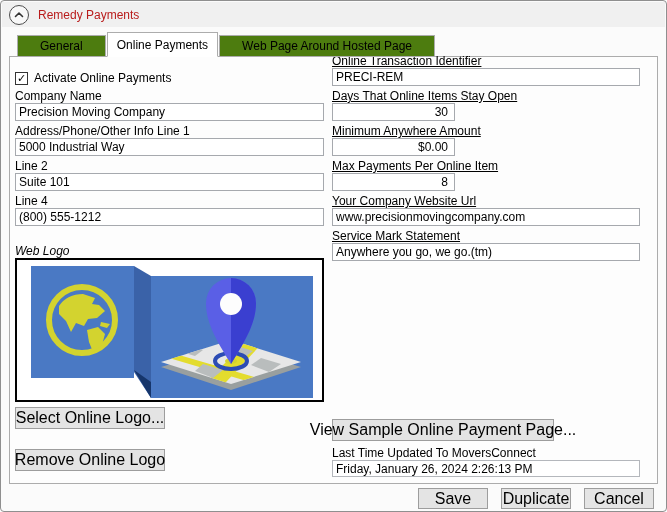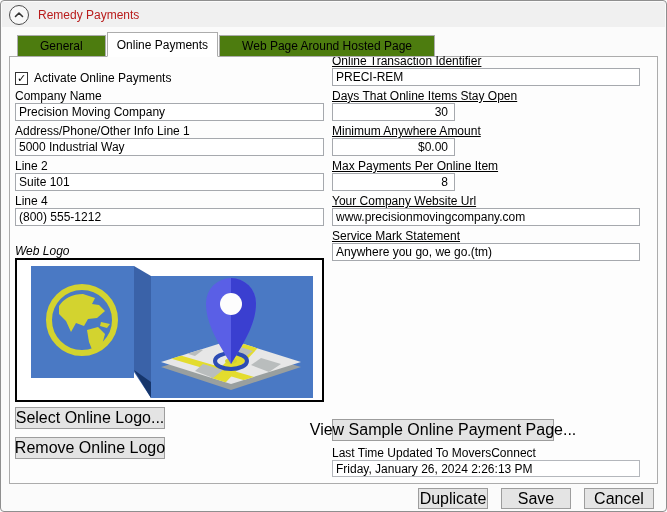--- a/index.html
+++ b/index.html
@@ -60,21 +60,21 @@
     border:2px solid #000; overflow:hidden;
   }
   .btn {
     background:#e4e4e4; border:1px solid #9d9d9d; color:#000;
     font-family:"Liberation Sans", sans-serif; font-size:16px;
     display:flex; align-items:center; justify-content:center;
     cursor:pointer; white-space:nowrap;
   }
   .btn-logo { width:150px; height:22px; }
   .btn-select { margin-top:5px; }
-  .btn-remove { margin-top:8px; }
+  .btn-remove { margin-top:20px; }
   .btn-sample { position:absolute; left:0; top:0; width:222px; height:22px; }
   .right-bottom { position:absolute; left:331px; top:418px; width:308px; }
   .last-upd-label { margin-top:27px; height:14px; }
   .tb.readonly { height:17px; border-color:#b4b7bc; }
   .footer {
     position:absolute; right:12px; top:487px; display:flex; gap:13px;
   }
   .btn-footer { width:70px; height:21px; }
 </style>
 </head>
@@ -213,23 +213,23 @@
   <div class="right-bottom">
     <div class="btn btn-sample">
       <span>View Sample Online Payment Page...</span>
     </div>
     <div class="lbl last-upd-label">Last Time Updated To MoversConnect</div>
     <input class="tb readonly" readonly="" value="Friday, January 26, 2024 2:26:13 PM" style="">
   </div>
 
   <div class="footer">
     <div class="btn btn-footer">
+      <span>Save</span>
+    </div>
+    <div class="btn btn-footer">
       <span>Duplicate</span>
-    </div>
-    <div class="btn btn-footer">
-      <span>Save</span>
     </div>
     <div class="btn btn-footer">
       <span>Cancel</span>
     </div>
   </div>
 
 </div>
 
 </body></html>

